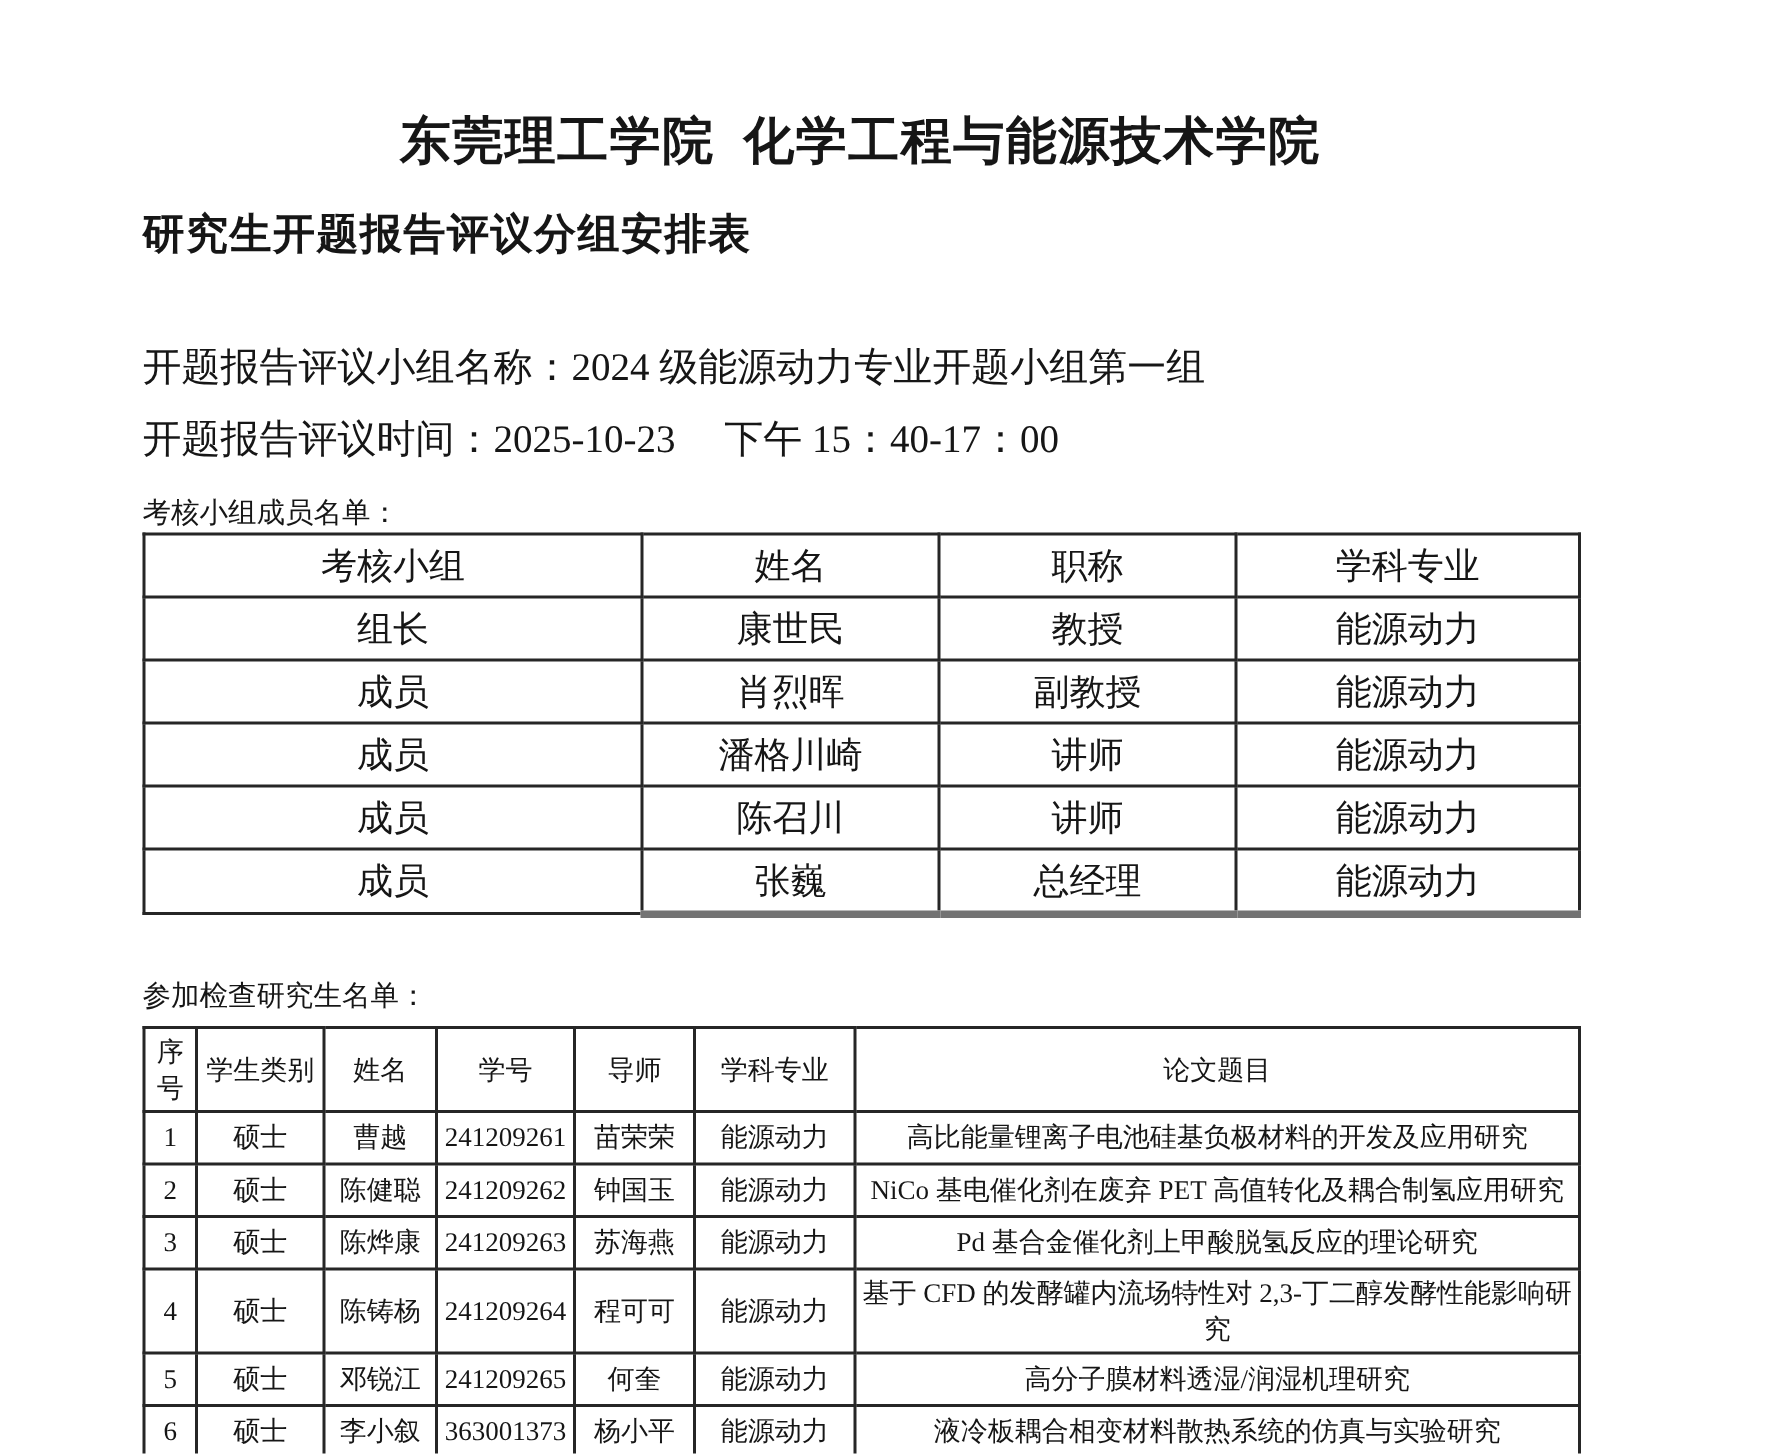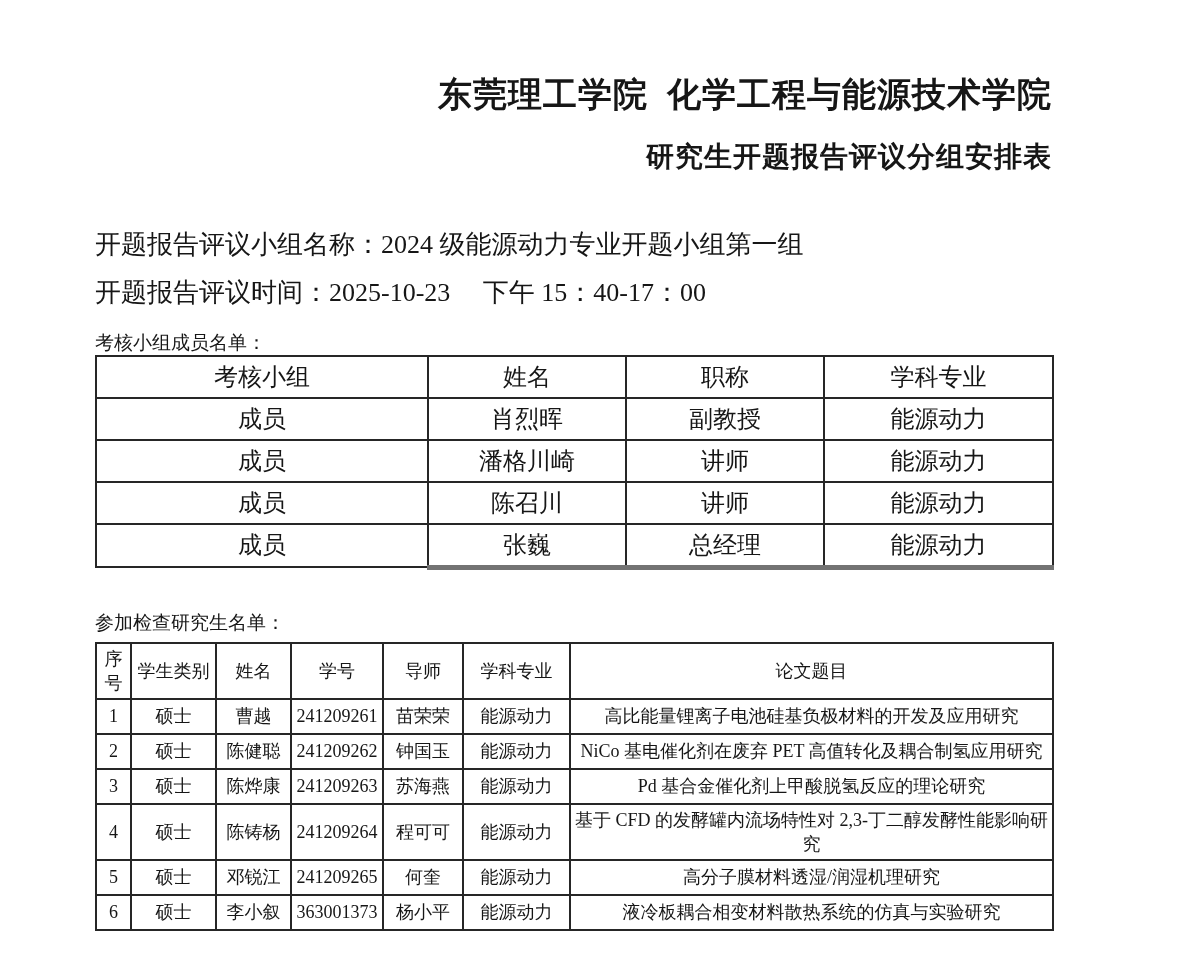--- a/index.html
+++ b/index.html
@@ -15,30 +15,30 @@
     overflow: hidden;
   }
   .page {
     padding: 0 138px 0 95px; 
     box-sizing: border-box;
   }
   .title1 {
     margin-top: 74px;
     font-size: 34px;
     font-weight: 700;
-    text-align: right;
+    text-align: center;
     line-height: 1.25;
     white-space: pre-wrap;
     letter-spacing: 1px;
   }
   .title2 {
     margin-top: 22px;
     font-size: 28px;
     font-weight: 700;
-    text-align: right;
+    text-align: left;
     line-height: 1.25;
     letter-spacing: 1px;
   }
   .meta {
     margin-top: 56px;
     font-size: 26px;
   }
   .meta p {
     margin: 0;
     line-height: 30px;
@@ -105,20 +105,26 @@
         <col style="width:198px">
         <col style="width:198px">
         <col style="width:229px">
     </colgroup>
     <tbody>
         <tr>
       <th>考核小组</th>
       <th>姓名</th>
       <th>职称</th>
       <th>学科专业</th>
+    </tr>
+    <tr>
+      <td>组长</td>
+      <td>康世民</td>
+      <td>教授</td>
+      <td>能源动力</td>
     </tr>
     <tr>
       <td>成员</td>
       <td>肖烈晖</td>
       <td>副教授</td>
       <td>能源动力</td>
     </tr>
     <tr>
       <td>成员</td>
       <td>潘格川崎</td>

